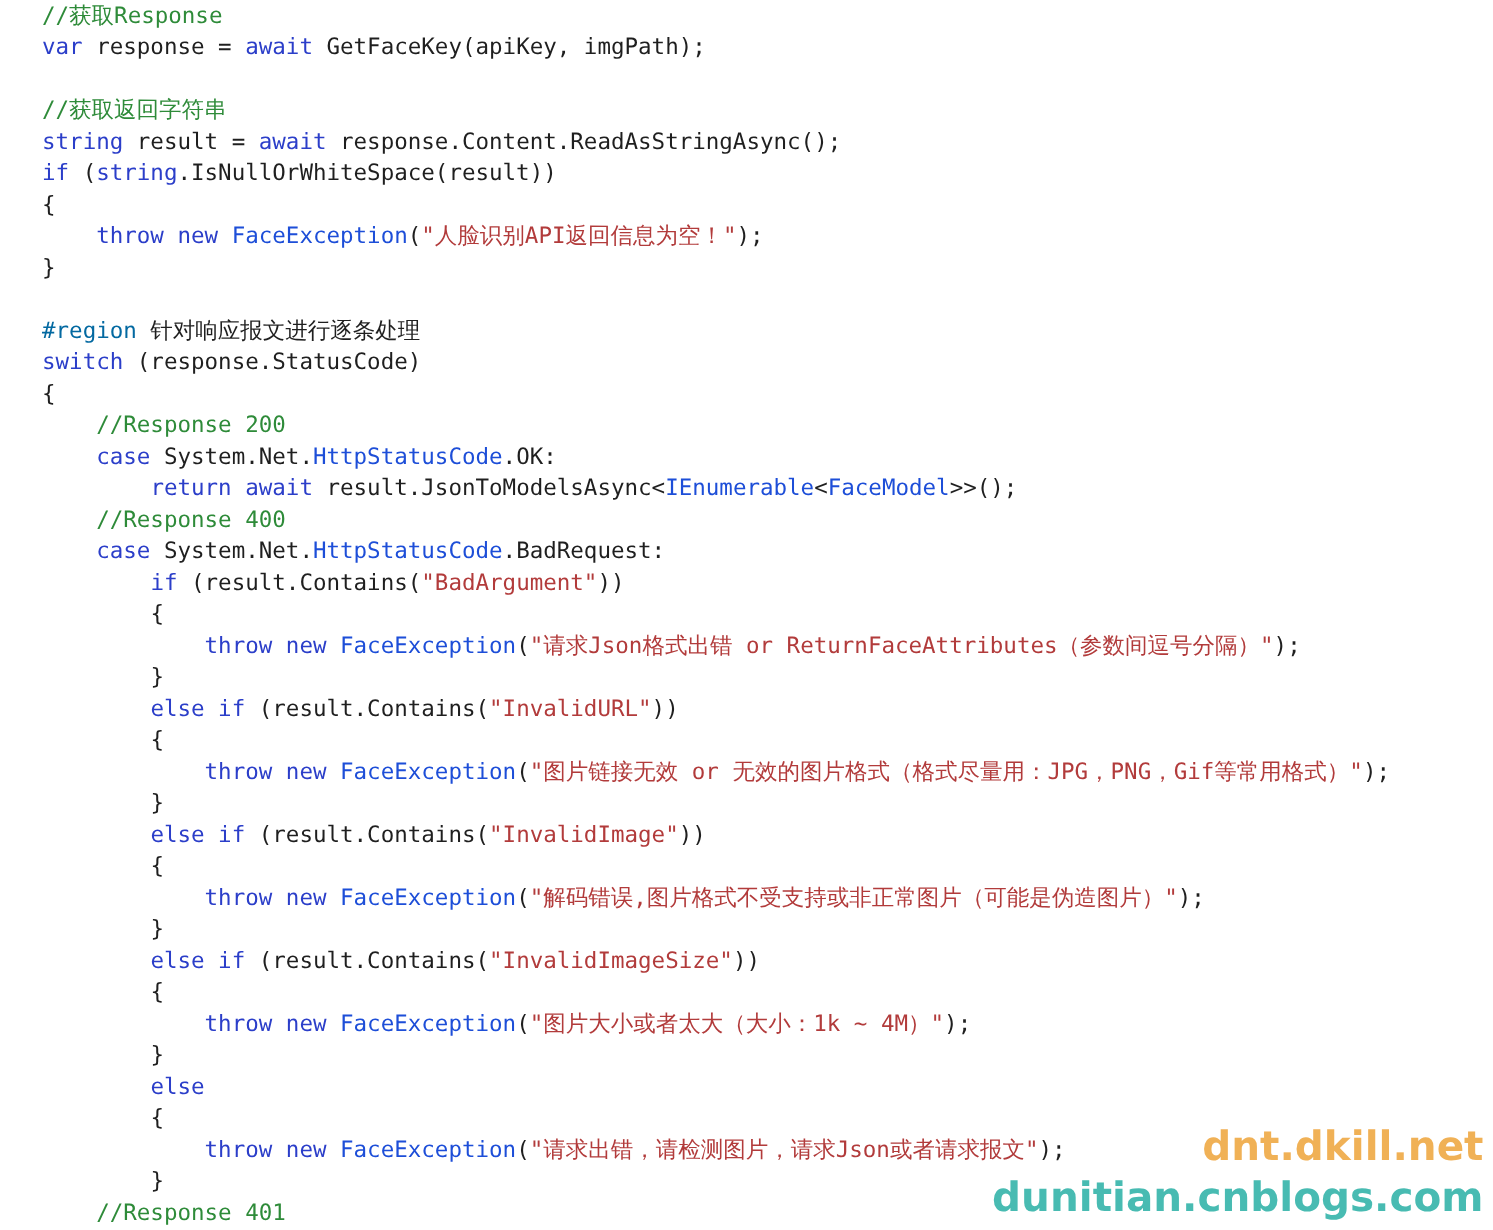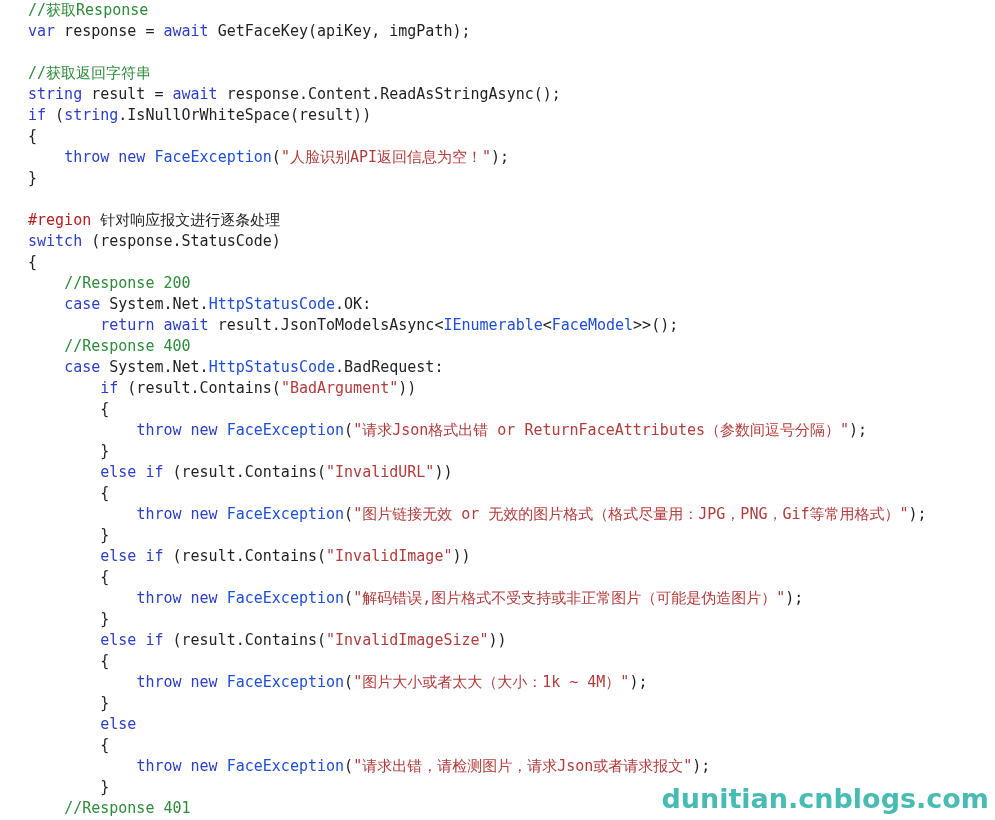--- a/index.html
+++ b/index.html
@@ -37,21 +37,21 @@
     height: 21px;
     white-space: pre;
   }
 
   
   .t-plain    { color: #1f1f1f; }
   .t-keyword  { color: #2b3ec9; text-align: center; }
   .t-comment  { color: #2e8b39; }
   .t-string   { color: #b23b3b; }
   .t-type     { color: #1d4ed8; }
-  .t-preproc  { color: #b91c1c; }
+  .t-preproc  { color: #0369a1; }
 
   
   #watermark {
     position: absolute;
     right: 6px;
     bottom: 4px;
     text-align: right;
     pointer-events: none;
     user-select: none;
   }
@@ -75,16 +75,17 @@
   }
 </style>
 </head>
 <body>
 
 <div id="code-surface">
 
   <div id="code-block"><div class="code-line"><span class="t-comment">//获取Response</span></div><div class="code-line"><span class="t-keyword">var</span><span class="t-plain"> response = </span><span class="t-keyword">await</span><span class="t-plain"> GetFaceKey(apiKey, imgPath);</span></div><div class="code-line">&nbsp;</div><div class="code-line"><span class="t-comment">//获取返回字符串</span></div><div class="code-line"><span class="t-keyword">string</span><span class="t-plain"> result = </span><span class="t-keyword">await</span><span class="t-plain"> response.Content.ReadAsStringAsync();</span></div><div class="code-line"><span class="t-keyword">if</span><span class="t-plain"> (</span><span class="t-keyword">string</span><span class="t-plain">.IsNullOrWhiteSpace(result))</span></div><div class="code-line"><span class="t-plain">{</span></div><div class="code-line"><span class="t-plain">    </span><span class="t-keyword">throw new</span><span class="t-plain"> </span><span class="t-type">FaceException</span><span class="t-plain">(</span><span class="t-string">"人脸识别API返回信息为空！"</span><span class="t-plain">);</span></div><div class="code-line"><span class="t-plain">}</span></div><div class="code-line">&nbsp;</div><div class="code-line"><span class="t-preproc">#region</span><span class="t-plain"> 针对响应报文进行逐条处理</span></div><div class="code-line"><span class="t-keyword">switch</span><span class="t-plain"> (response.StatusCode)</span></div><div class="code-line"><span class="t-plain">{</span></div><div class="code-line"><span class="t-plain">    </span><span class="t-comment">//Response 200</span></div><div class="code-line"><span class="t-plain">    </span><span class="t-keyword">case</span><span class="t-plain"> System.Net.</span><span class="t-type">HttpStatusCode</span><span class="t-plain">.OK:</span></div><div class="code-line"><span class="t-plain">        </span><span class="t-keyword">return await</span><span class="t-plain"> result.JsonToModelsAsync&lt;</span><span class="t-type">IEnumerable</span><span class="t-plain">&lt;</span><span class="t-type">FaceModel</span><span class="t-plain">&gt;&gt;();</span></div><div class="code-line"><span class="t-plain">    </span><span class="t-comment">//Response 400</span></div><div class="code-line"><span class="t-plain">    </span><span class="t-keyword">case</span><span class="t-plain"> System.Net.</span><span class="t-type">HttpStatusCode</span><span class="t-plain">.BadRequest:</span></div><div class="code-line"><span class="t-plain">        </span><span class="t-keyword">if</span><span class="t-plain"> (result.Contains(</span><span class="t-string">"BadArgument"</span><span class="t-plain">))</span></div><div class="code-line"><span class="t-plain">        </span><span class="t-plain">{</span></div><div class="code-line"><span class="t-plain">            </span><span class="t-keyword">throw new</span><span class="t-plain"> </span><span class="t-type">FaceException</span><span class="t-plain">(</span><span class="t-string">"请求Json格式出错 or ReturnFaceAttributes（参数间逗号分隔）"</span><span class="t-plain">);</span></div><div class="code-line"><span class="t-plain">        </span><span class="t-plain">}</span></div><div class="code-line"><span class="t-plain">        </span><span class="t-keyword">else if</span><span class="t-plain"> (result.Contains(</span><span class="t-string">"InvalidURL"</span><span class="t-plain">))</span></div><div class="code-line"><span class="t-plain">        </span><span class="t-plain">{</span></div><div class="code-line"><span class="t-plain">            </span><span class="t-keyword">throw new</span><span class="t-plain"> </span><span class="t-type">FaceException</span><span class="t-plain">(</span><span class="t-string">"图片链接无效 or 无效的图片格式（格式尽量用：JPG，PNG，Gif等常用格式）"</span><span class="t-plain">);</span></div><div class="code-line"><span class="t-plain">        </span><span class="t-plain">}</span></div><div class="code-line"><span class="t-plain">        </span><span class="t-keyword">else if</span><span class="t-plain"> (result.Contains(</span><span class="t-string">"InvalidImage"</span><span class="t-plain">))</span></div><div class="code-line"><span class="t-plain">        </span><span class="t-plain">{</span></div><div class="code-line"><span class="t-plain">            </span><span class="t-keyword">throw new</span><span class="t-plain"> </span><span class="t-type">FaceException</span><span class="t-plain">(</span><span class="t-string">"解码错误,图片格式不受支持或非正常图片（可能是伪造图片）"</span><span class="t-plain">);</span></div><div class="code-line"><span class="t-plain">        </span><span class="t-plain">}</span></div><div class="code-line"><span class="t-plain">        </span><span class="t-keyword">else if</span><span class="t-plain"> (result.Contains(</span><span class="t-string">"InvalidImageSize"</span><span class="t-plain">))</span></div><div class="code-line"><span class="t-plain">        </span><span class="t-plain">{</span></div><div class="code-line"><span class="t-plain">            </span><span class="t-keyword">throw new</span><span class="t-plain"> </span><span class="t-type">FaceException</span><span class="t-plain">(</span><span class="t-string">"图片大小或者太大（大小：1k ~ 4M）"</span><span class="t-plain">);</span></div><div class="code-line"><span class="t-plain">        </span><span class="t-plain">}</span></div><div class="code-line"><span class="t-plain">        </span><span class="t-keyword">else</span></div><div class="code-line"><span class="t-plain">        </span><span class="t-plain">{</span></div><div class="code-line"><span class="t-plain">            </span><span class="t-keyword">throw new</span><span class="t-plain"> </span><span class="t-type">FaceException</span><span class="t-plain">(</span><span class="t-string">"请求出错，请检测图片，请求Json或者请求报文"</span><span class="t-plain">);</span></div><div class="code-line"><span class="t-plain">        </span><span class="t-plain">}</span></div><div class="code-line"><span class="t-plain">    </span><span class="t-comment">//Response 401</span></div></div>
 
   <div id="watermark">
+    <div class="wm-line1">dnt.dkill.net</div>
     <div class="wm-line2">dunitian.cnblogs.com</div>
   </div>
 
 </div>
 
 </body></html>

